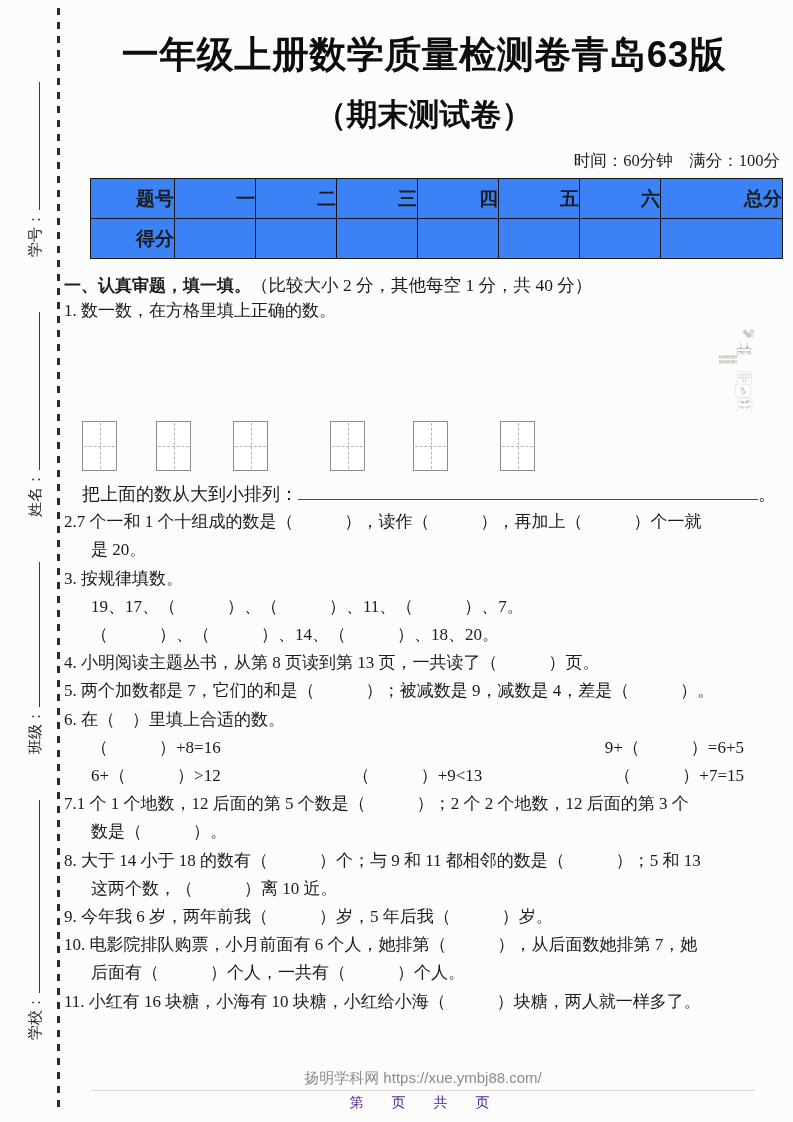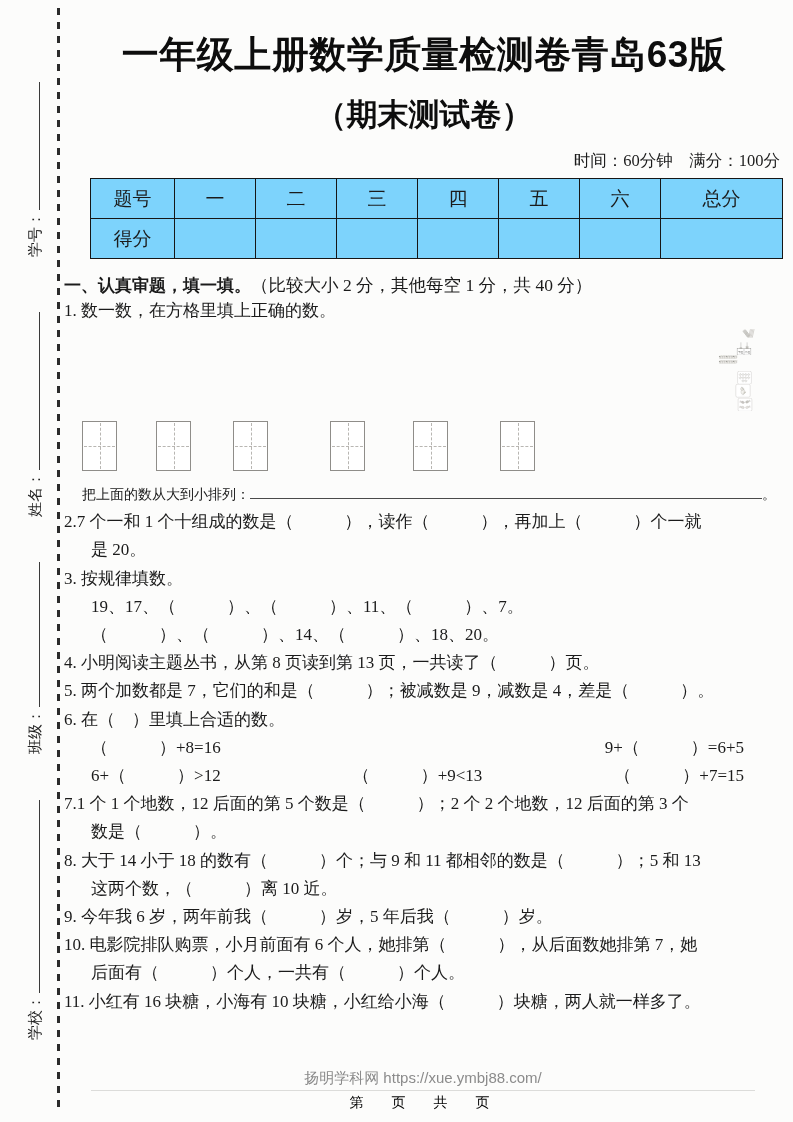--- a/index.html
+++ b/index.html
@@ -16,46 +16,46 @@
   .si3{top:754px;width:192px;} .si4{top:1040px;width:240px;}
   
   .main{position:absolute;left:62px;top:0;width:724px;}
   .title{margin:30px 0 0;text-align:center;font-size:37px;font-weight:bold;letter-spacing:.5px;
          font-family:"Liberation Sans","DejaVu Sans",sans-serif;color:#0d0d0d;}
   .subtitle{margin:14px 0 0;text-align:center;font-size:31px;font-weight:bold;
             font-family:"Liberation Sans","DejaVu Sans",sans-serif;color:#0d0d0d;}
   .meta{margin-top:14px;text-align:right;font-size:16.5px;padding-right:6px;}
   
   table.score{border-collapse:collapse;margin:6px 0 0 28px;table-layout:fixed;}
-  table.score td{border:1.8px solid #161616;height:39px;text-align:center;
-                 font-size:19px;padding:0;background:#7dd3fc;}
+  table.score td{border:1.8px solid #161616;height:39px;text-align:right;
+                 font-size:19px;padding:0;background:#3b82f6;font-weight:bold;}
   
   .sechead{margin-top:14px;font-size:17.5px;padding-left:2px;}
   .sechead .b{font-weight:bold;font-family:"Liberation Sans","DejaVu Sans",sans-serif;font-size:17px;text-align:right;}
   .qs{font-size:17px;line-height:28.2px;padding:0 8px 0 2px;}
   .qs .cont{padding-left:27px;}
   .eqrow{display:flex;justify-content:space-between;padding-left:27px;padding-right:34px;}
   
   .pics{display:flex;align-items:flex-end;height:84px;margin-top:2px;flex-direction:column;}
   .pics svg{display:block;}
   
   .grids{position:relative;height:52px;margin-top:10px;}
   .tian{position:absolute;top:0;width:33px;height:48px;border:1.4px solid #8f8d89;background:#fff;}
   .tian::before{content:'';position:absolute;left:1px;right:1px;top:50%;border-top:1.3px dashed #b8b6b2;}
   .tian::after{content:'';position:absolute;top:1px;bottom:1px;left:50%;border-left:1.3px dashed #b8b6b2;}
   .g1{left:20px;} .g2{left:94px;} .g3{left:171px;} .g4{left:268px;} .g5{left:351px;} .g6{left:438px;}
   
-  .sortline{display:flex;align-items:baseline;font-size:14px;margin-top:9px;
+  .sortline{display:flex;align-items:baseline;font-size:18px;margin-top:9px;
             padding-left:20px;padding-right:10px;height:26px;}
   .sortline .fill{flex:1;border-bottom:1.4px solid #4a4a4a;height:16px;}
   
   .footer{position:absolute;left:62px;right:9px;bottom:10px;text-align:center;}
   .footer .site{font-size:15px;color:#8b8b8b;font-family:"Liberation Sans","DejaVu Sans",sans-serif;}
   .footer .rule{width:92%;margin:2px auto 3px;border-top:1px solid #dcdcda;}
-  .footer .pageno{font-size:14px;color:#000000;letter-spacing:7px;}
+  .footer .pageno{font-size:14px;color:#4c1d95;letter-spacing:7px;}
   svg text{font-family:"Liberation Serif","DejaVu Serif",serif;}
 </style>
 </head>
 <body>
 
 <div class="page">
 
   <div class="seal"></div>
 
   <div>

